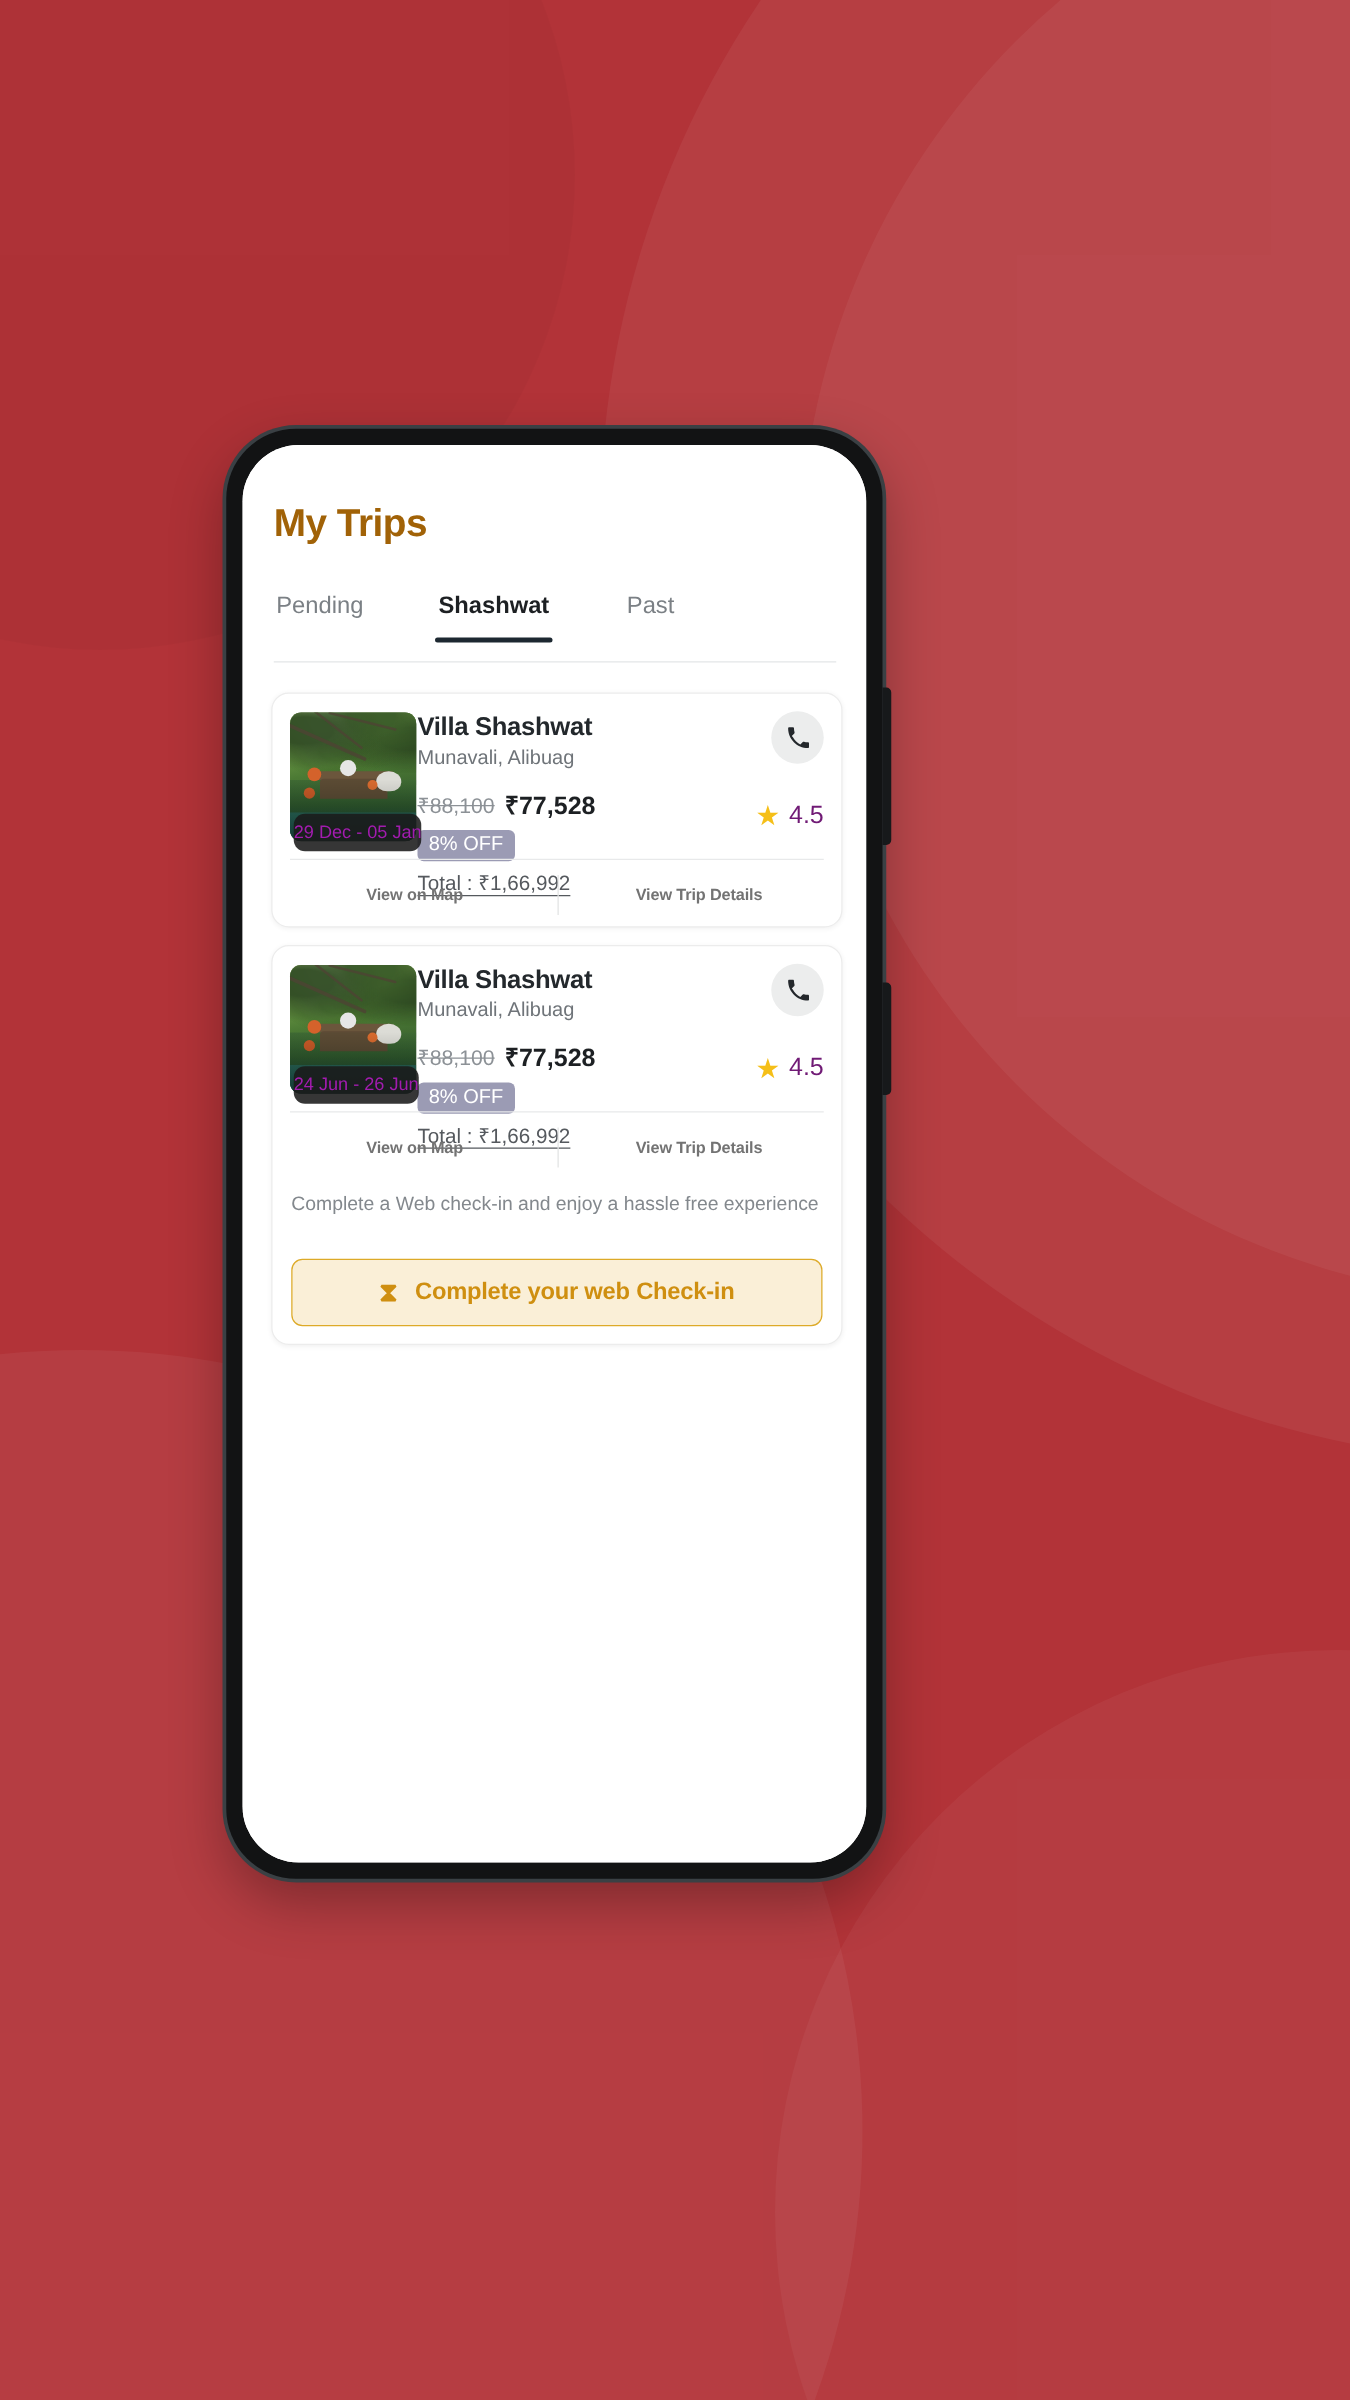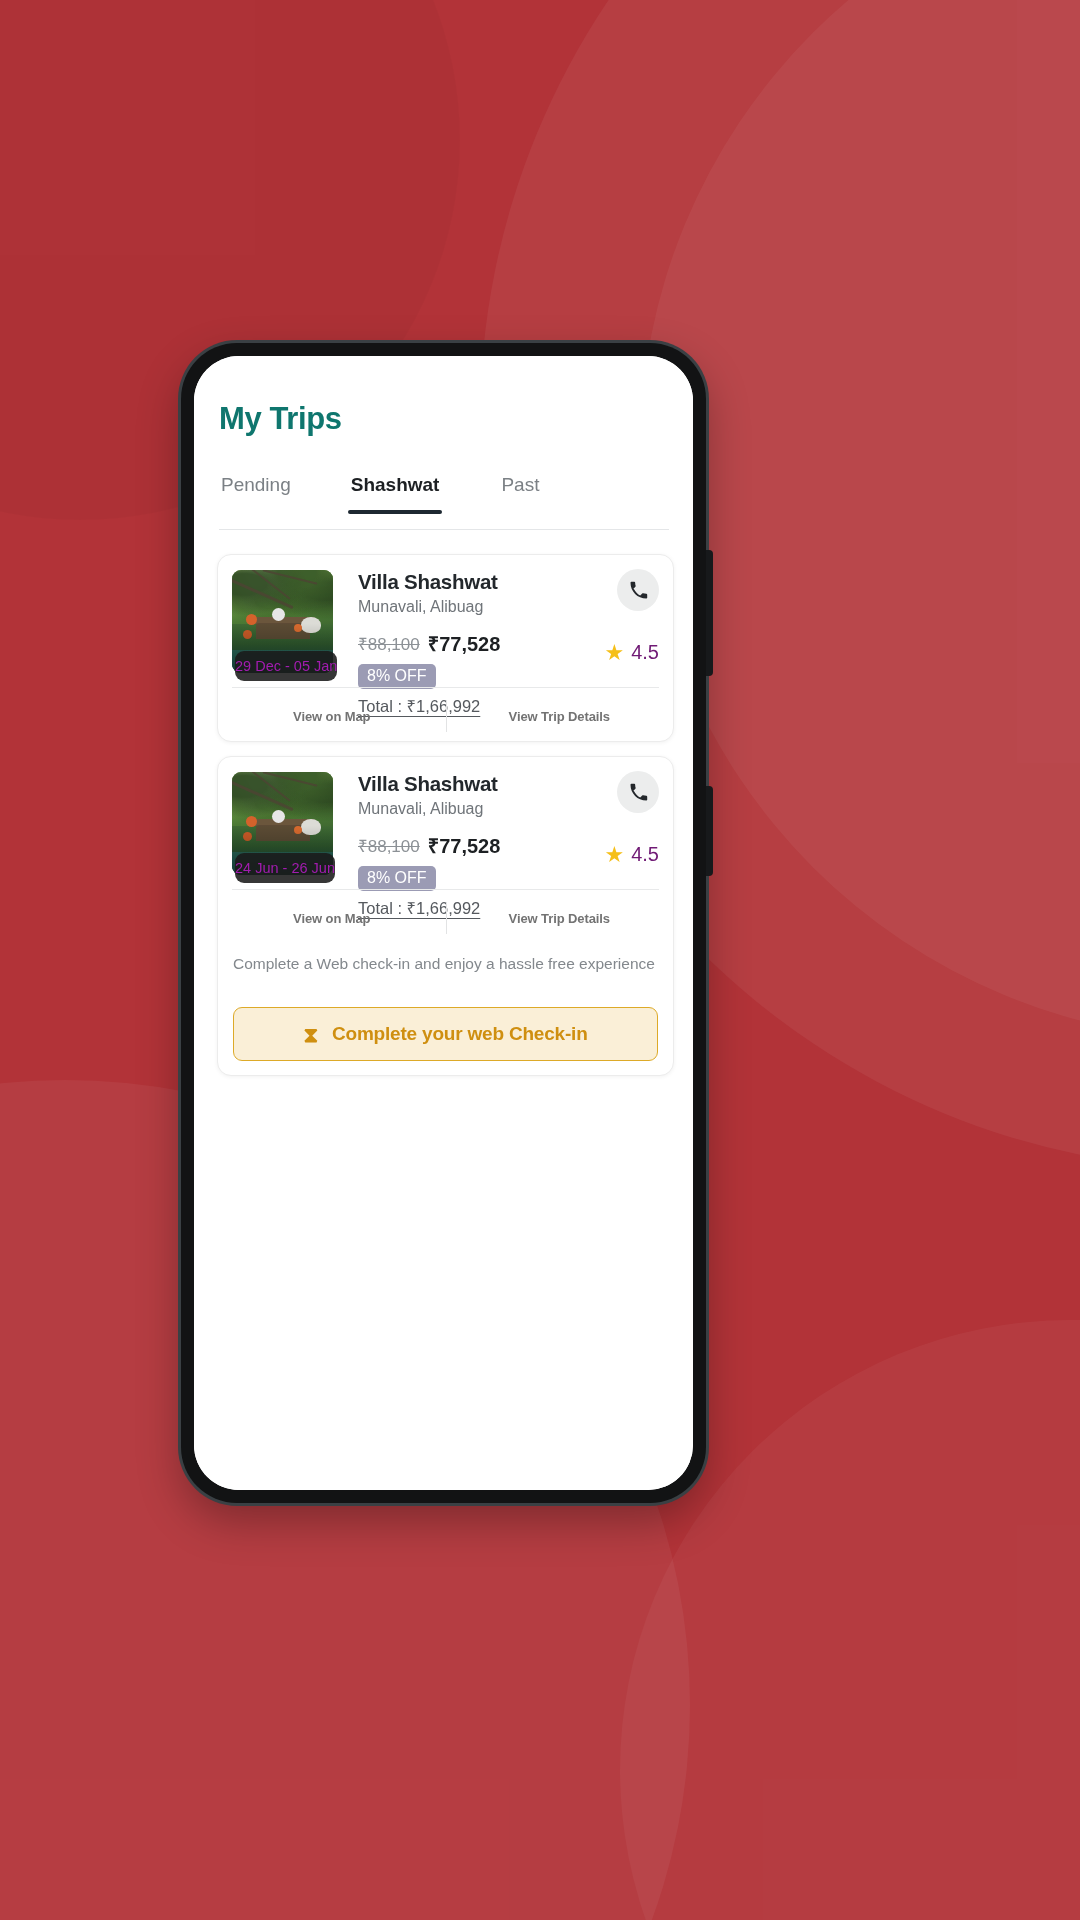--- a/index.html
+++ b/index.html
@@ -114,21 +114,21 @@
     height: 1134px;
     background: #ffffff;
   }
 
   .app-title {
     position: absolute;
     left: 25px;
     top: 45px;
     font-size: 31px;
     font-weight: 700;
-    color: #0f766e;
+    color: #a16207;
     letter-spacing: -0.4px;
   }
 
   
   .tabs {
     position: absolute;
     left: 25px;
     top: 118px;
     width: 450px;
     height: 55px;
@@ -254,21 +254,21 @@
     font-size: 14.5px;
     padding: 7px 0;
     border-radius: 9px;
     white-space: nowrap;
     z-index: 3;
     text-align: center;
   }
 
   .info {
     position: absolute;
-    left: 140px;
+    left: 116px;
     top: 15px;
     right: 14px;
   }
   .villa-name {
     font-size: 20.5px;
     font-weight: 700;
     color: #23282c;
     letter-spacing: -0.25px;
   }
   .villa-loc {

